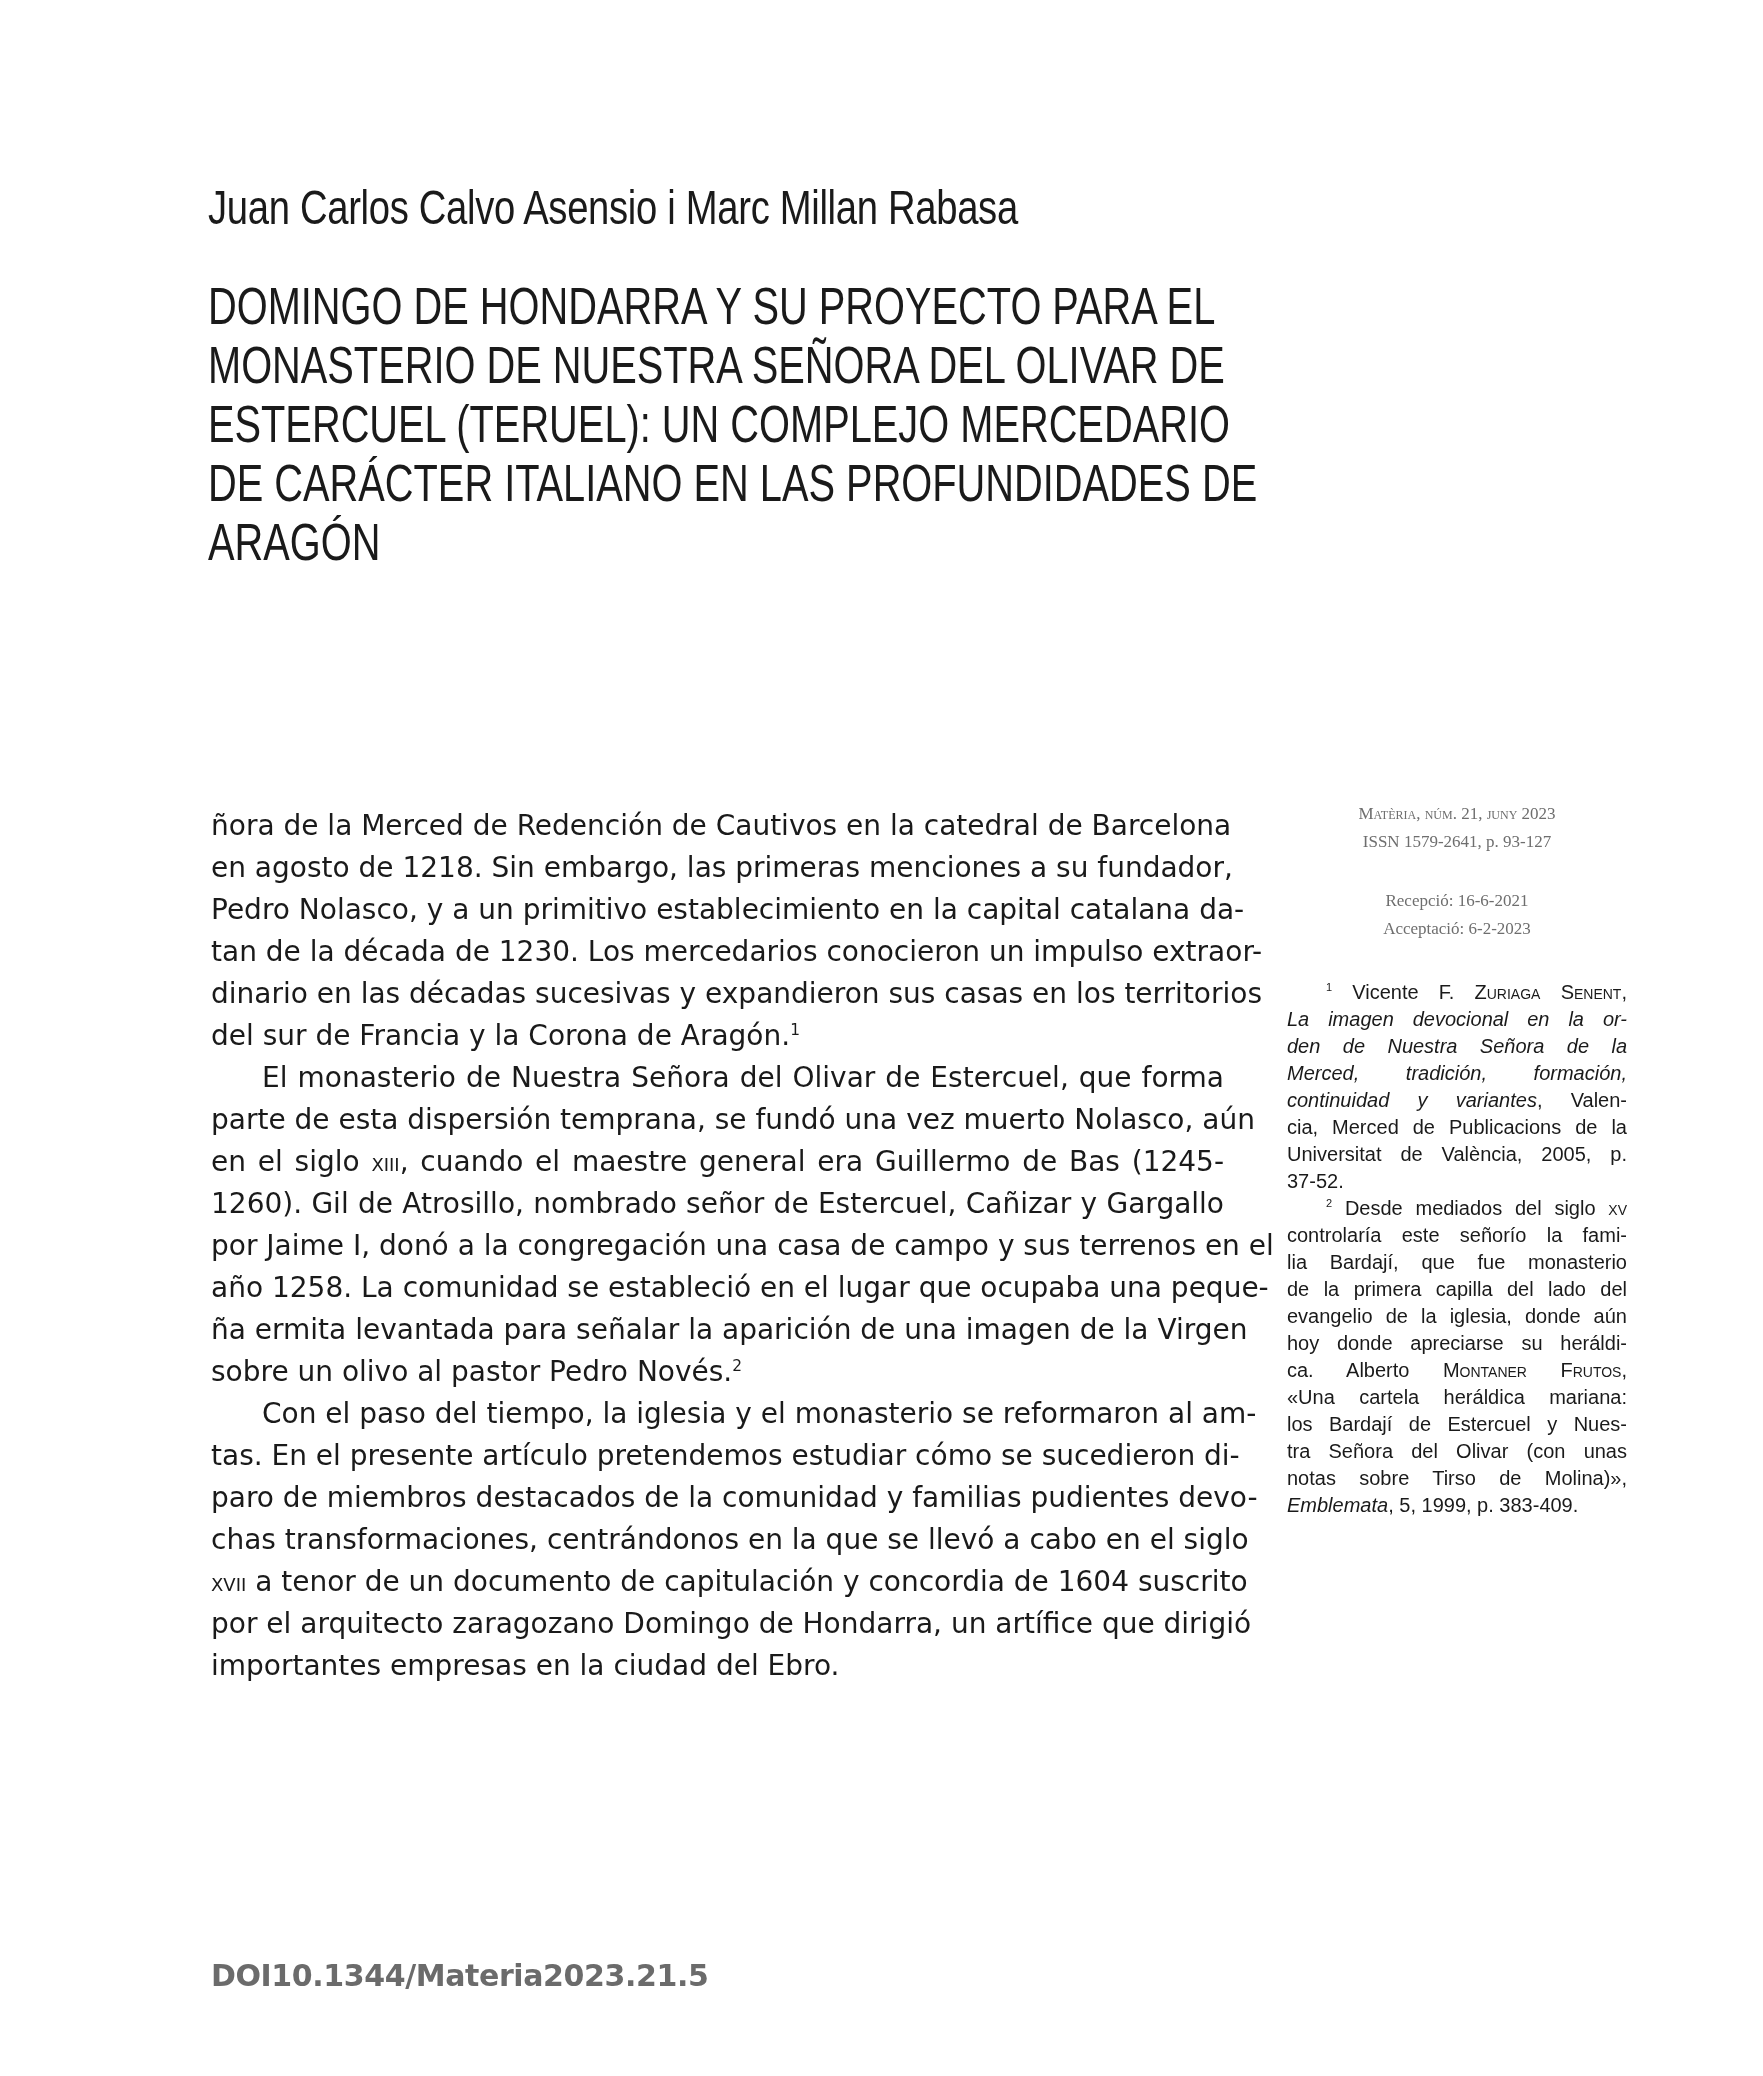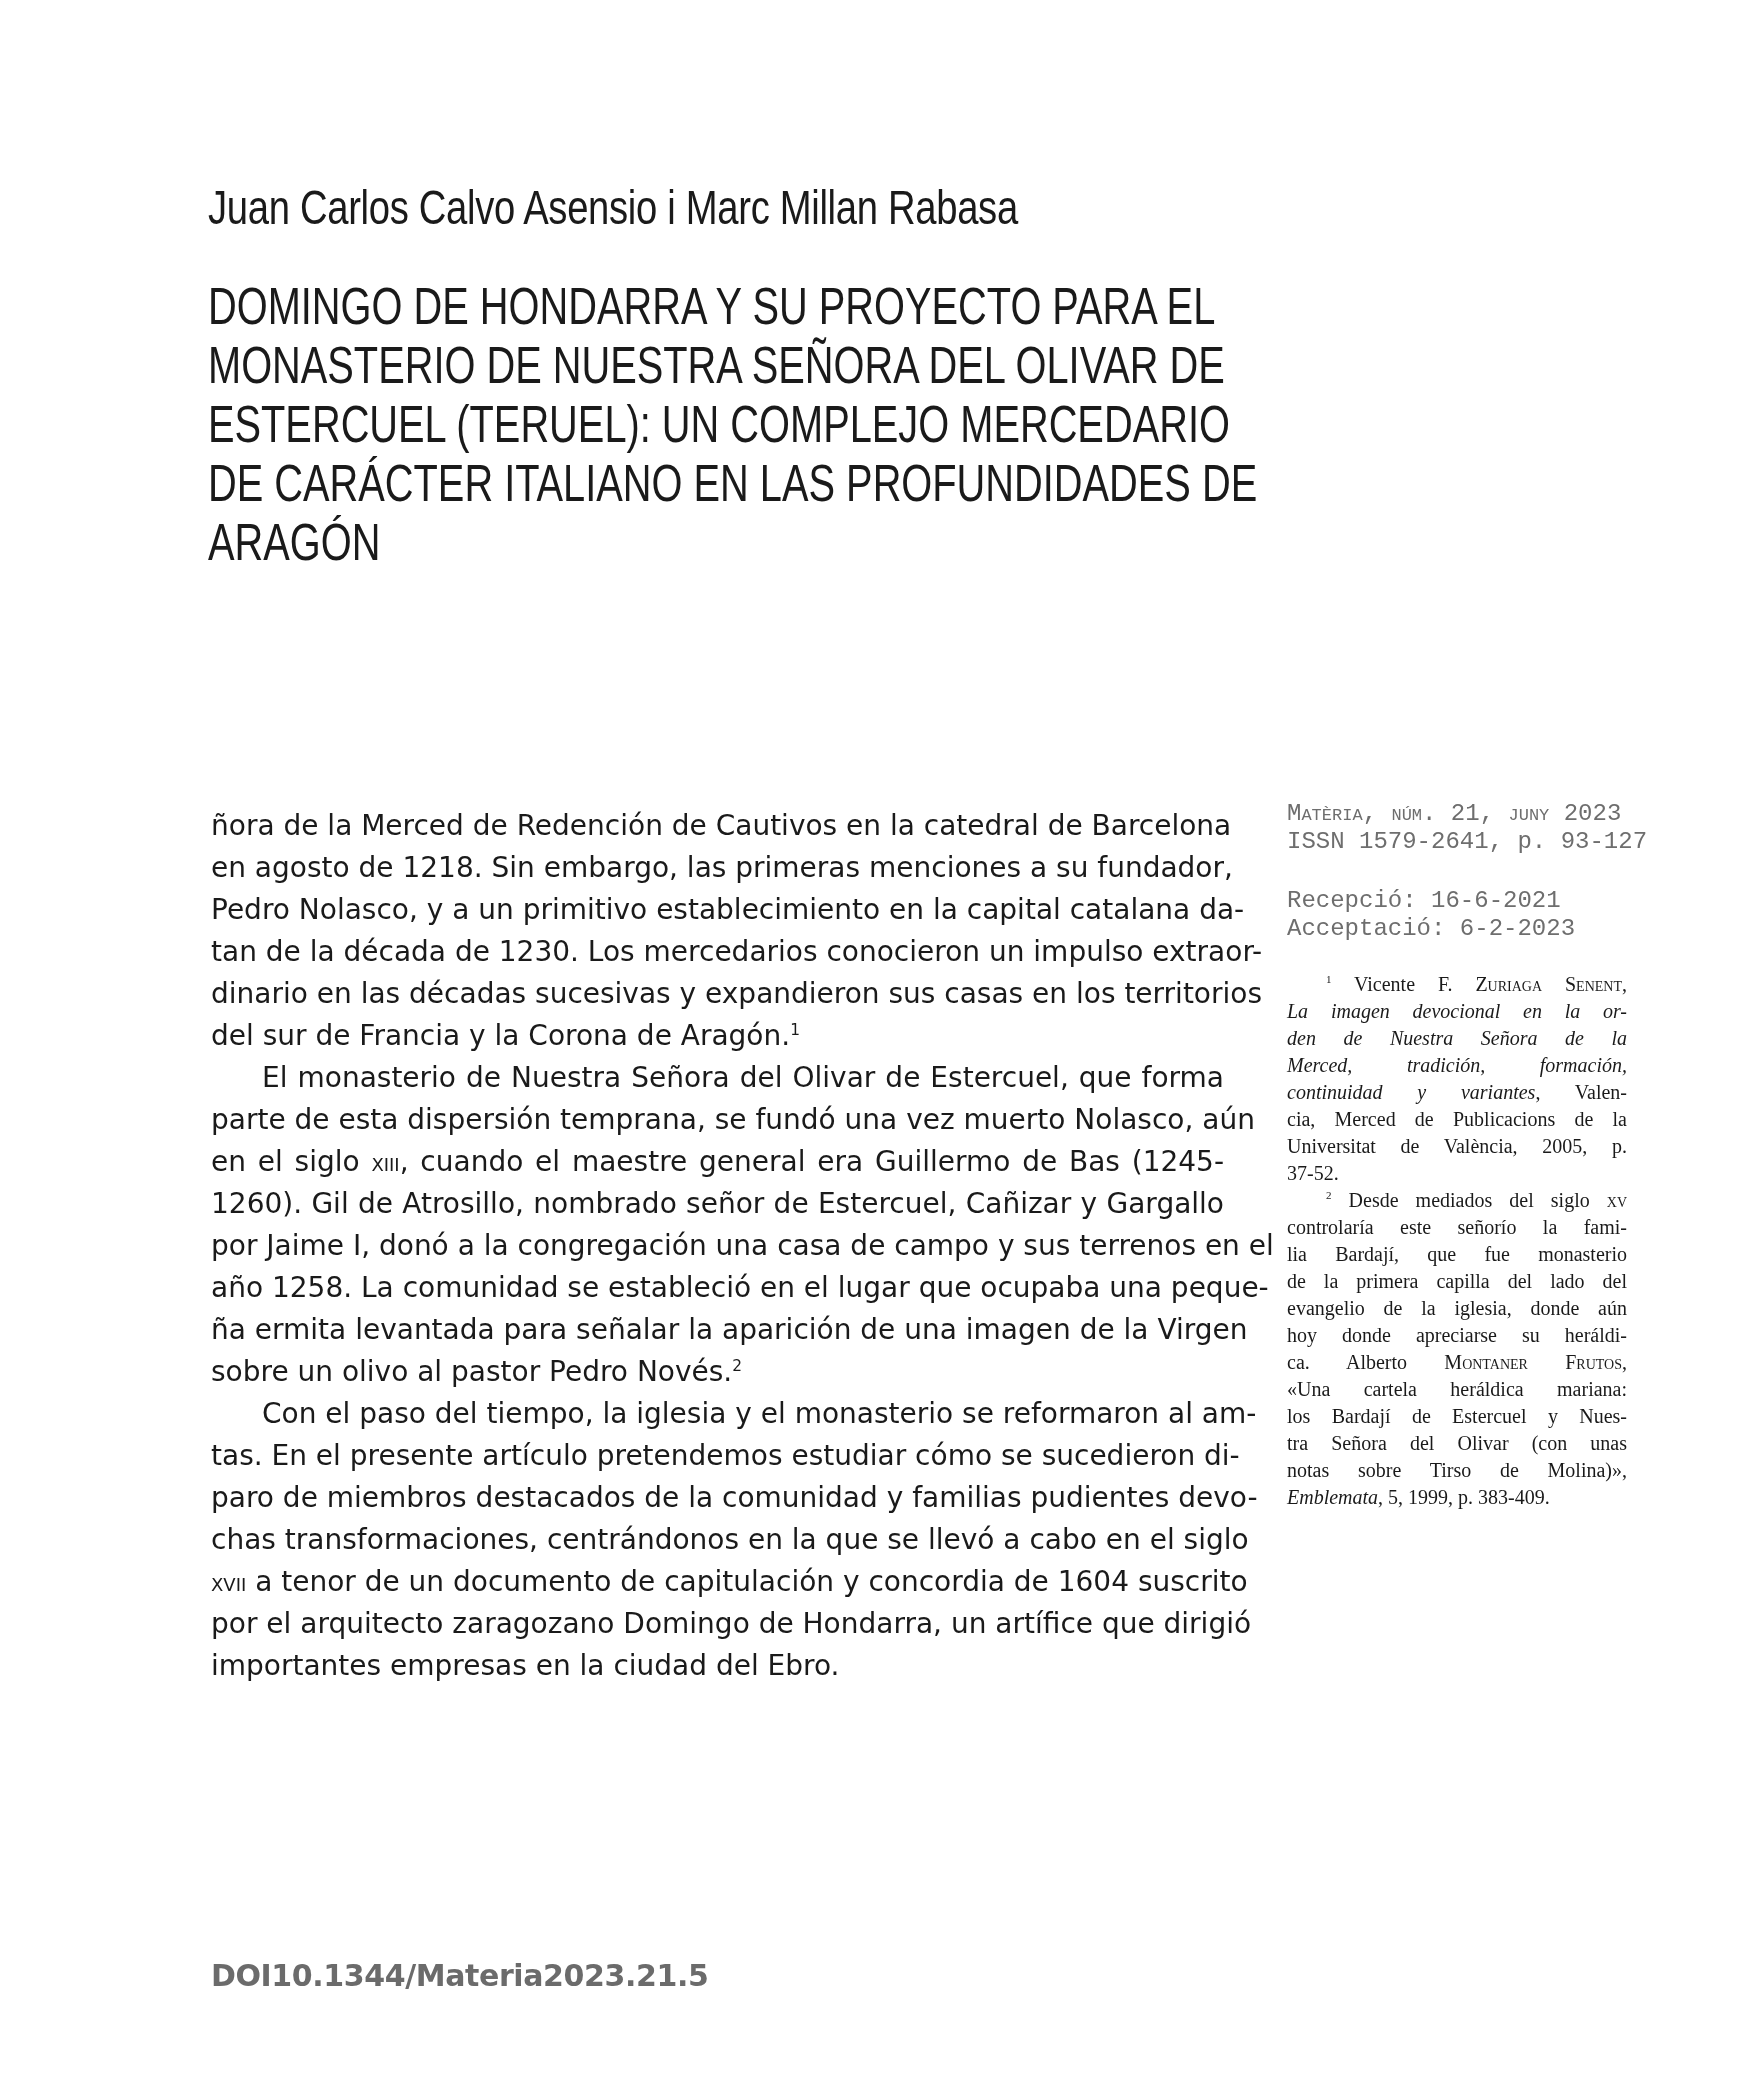--- a/index.html
+++ b/index.html
@@ -26,29 +26,29 @@
     color: #1a1a1a; text-align: justify;
   }
   .body .line { display: block; white-space: nowrap; text-align-last: justify; text-align: justify; }
   .body .line.last { text-align-last: left; }
   .body .indent { padding-left: 51px; }
   .sc { font-variant: small-caps; text-transform: lowercase; font-size: 0.92em; }
   sup { font-size: 0.55em; line-height: 0; vertical-align: super; }
 
   .sidebar { position: absolute; left: 1272px; top: 800px; width: 340px; }
   .meta {
-    font-family: Liberation Mono, monospace; font-size: 24px; line-height: 28px; color: #6e6e6e;
+    font-family: Liberation Serif, serif; font-size: 17px; line-height: 28px; color: #6e6e6e; text-align: center;
   }
   .meta .row { display: block; white-space: nowrap; }
   .meta .gap { height: 31px; }
   .journal-sc { font-variant: small-caps; }
 
   .footnotes {
-    margin-top: 28px;
-    font-family: Liberation Serif, serif; font-size: 20px; line-height: 27px; color: #1a1a1a;
+    margin-top: 36px;
+    font-family: Liberation Sans, sans-serif; font-size: 20px; line-height: 27px; color: #1a1a1a;
   }
   .fn .line { display: block; white-space: nowrap; text-align: justify; text-align-last: justify; }
   .fn .line.last { text-align-last: left; }
   .fn .first { padding-left: 39px; }
   .fn i { font-style: italic; }
   .fn + .fn { margin-top: 0; }
 
   .doi {
     position: absolute; left: 196px; top: 1958px;
     font-family: "DejaVu Sans", sans-serif; font-size: 30px; color: #6b6b6b; white-space: nowrap;

